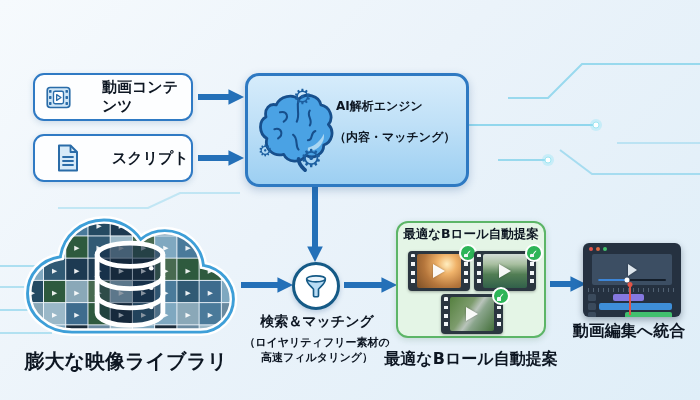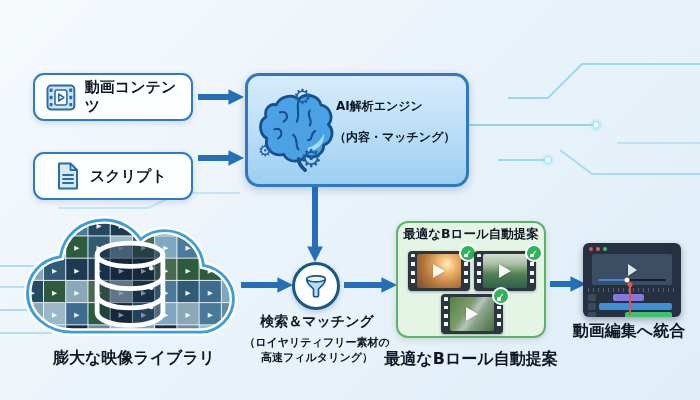--- a/index.html
+++ b/index.html
@@ -6,21 +6,21 @@
   body{font-family:"DejaVu Sans","Liberation Sans",sans-serif;}
   #stage{position:relative;width:700px;height:400px;overflow:hidden;
     background:linear-gradient(135deg,#f6fafd 0%,#ebf3fa 45%,#dfeef8 100%);}
   svg{display:block}
   .abs{position:absolute;}
   .label{position:absolute;transform:translateX(-50%);font-weight:bold;color:#0d1622;white-space:nowrap;text-align:center;}
   
   .input-box{position:absolute;left:33px;width:160px;height:48px;background:#fdfeff;
     border:2.5px solid #2f7ac4;border-radius:11px;display:flex;align-items:center;gap:9px;
     padding-left:11px;box-sizing:border-box;box-shadow:0 2px 6px rgba(40,90,140,.18);}
-  .input-box .txt{font-weight:bold;font-size:15px;color:#0d1622;}
+  .input-box .txt{font-weight:bold;font-size:15px;color:#0d1622;margin-left:22px;}
   
   .ai-box{position:absolute;left:245px;top:73px;width:218px;height:108px;
     background:linear-gradient(180deg,#d6ecfb 0%,#bfe0f7 45%,#9ccff2 100%);
     border:3px solid #2e79c2;border-radius:14px;box-shadow:0 3px 8px rgba(30,80,140,.25);}
   .ai-title{position:absolute;left:336px;top:98px;font-weight:bold;font-size:12px;color:#0d1622;white-space:nowrap;}
   .ai-sub{position:absolute;left:334px;top:129px;font-weight:bold;font-size:12px;color:#0d1622;white-space:nowrap;}
   .gear{position:absolute;color:#1c5fa0;line-height:1;}
   
   .funnel-circle{position:absolute;left:292px;top:262px;width:48px;height:48px;border-radius:50%;
     background:#fff;border:3px solid #155a86;box-sizing:border-box;box-shadow:0 2px 5px rgba(30,80,140,.25);
@@ -115,21 +115,21 @@
         <rect x="23.4" y="4.5" width="3" height="3.4" rx="0.7"></rect>
           <rect x="23.4" y="11.8" width="3" height="3.4" rx="0.7"></rect>
           <rect x="23.4" y="19" width="3" height="3.4" rx="0.7"></rect>
       </g>
       <rect x="9" y="6" width="12" height="15" rx="2" fill="#fff" stroke="#2a6ca8" stroke-width="1.6"></rect>
       <path d="M 12.8 10 L 18 13.5 L 12.8 17 Z" fill="none" stroke="#2a6ca8" stroke-width="1.6" stroke-linejoin="round"></path>
     </svg>
     <span class="txt">動画コンテンツ</span>
   </div>
 
-  <div class="input-box" style="top:152px;padding-left:20px;">
+  <div class="input-box" style="top:134px;padding-left:20px;">
     <svg width="26" height="30" viewBox="0 0 26 30">
       <path d="M 4 2.5 H 15.5 L 22 9 V 27.5 H 4 Z" fill="#d6eaf8" stroke="#2a6ca8" stroke-width="2" stroke-linejoin="round"></path>
       <path d="M 15.5 2.5 V 9 H 22" fill="none" stroke="#2a6ca8" stroke-width="1.8" stroke-linejoin="round"></path>
       <g stroke="#2a6ca8" stroke-width="1.8" stroke-linecap="round">
         <line x1="8" y1="14" x2="18" y2="14"></line>
           <line x1="8" y1="18" x2="18" y2="18"></line>
           <line x1="8" y1="22" x2="18" y2="22"></line>
       </g>
     </svg>
     <span class="txt">スクリプト</span>
@@ -289,21 +289,21 @@
       <path d="M 86 50 A 34 12 0 0 1 154 50 L 154 110 A 34 13 0 0 1 86 110 Z" fill="rgba(18,40,64,0.45)"></path>
       <ellipse cx="120" cy="50" rx="34" ry="12" fill="rgba(18,40,64,0.3)" stroke="#fff" stroke-width="5"></ellipse>
       <path d="M 86 50 L 86 110 A 34 13 0 0 0 154 110 L 154 50" fill="none" stroke="#fff" stroke-width="5" stroke-linecap="round"></path>
       <path d="M 86 72 A 34 13 0 0 0 154 72" fill="none" stroke="#fff" stroke-width="5"></path>
       <path d="M 86 92 A 34 13 0 0 0 154 92" fill="none" stroke="#fff" stroke-width="5"></path>
       <circle cx="142" cy="64" r="2.4" fill="#fff"></circle>
         <circle cx="142" cy="84" r="2.4" fill="#fff"></circle>
         <circle cx="142" cy="104" r="2.4" fill="#fff"></circle>
     </g>
   </svg>
-  <div class="label" style="left:134px;top:348px;font-size:16px;">膨大な映像ライブラリ</div>
+  <div class="label" style="left:126px;top:348px;font-size:20px;">膨大な映像ライブラリ</div>
 
   <div class="funnel-circle">
     <svg width="30" height="32" viewBox="0 0 48 50">
       <path d="M 9 14 C 9 21 17 26 20 30 L 20 40 C 20 43 28 43 28 40 L 28 30 C 31 26 39 21 39 14" fill="#b9dcf4" stroke="#155a86" stroke-width="2.6" stroke-linejoin="round"></path>
       <ellipse cx="24" cy="13.5" rx="15" ry="4.8" fill="#e8f3fb" stroke="#155a86" stroke-width="2.6"></ellipse>
     </svg>
   </div>
   <div class="label" style="left:317px;top:313px;font-size:14px;">検索＆マッチング</div>
   <div class="label" style="left:317px;top:335px;font-size:11px;font-family:Liberation Mono, monospace;">（ロイヤリティフリー素材の</div>
   <div class="label" style="left:317px;top:350px;font-size:11px;">高速フィルタリング）</div>

